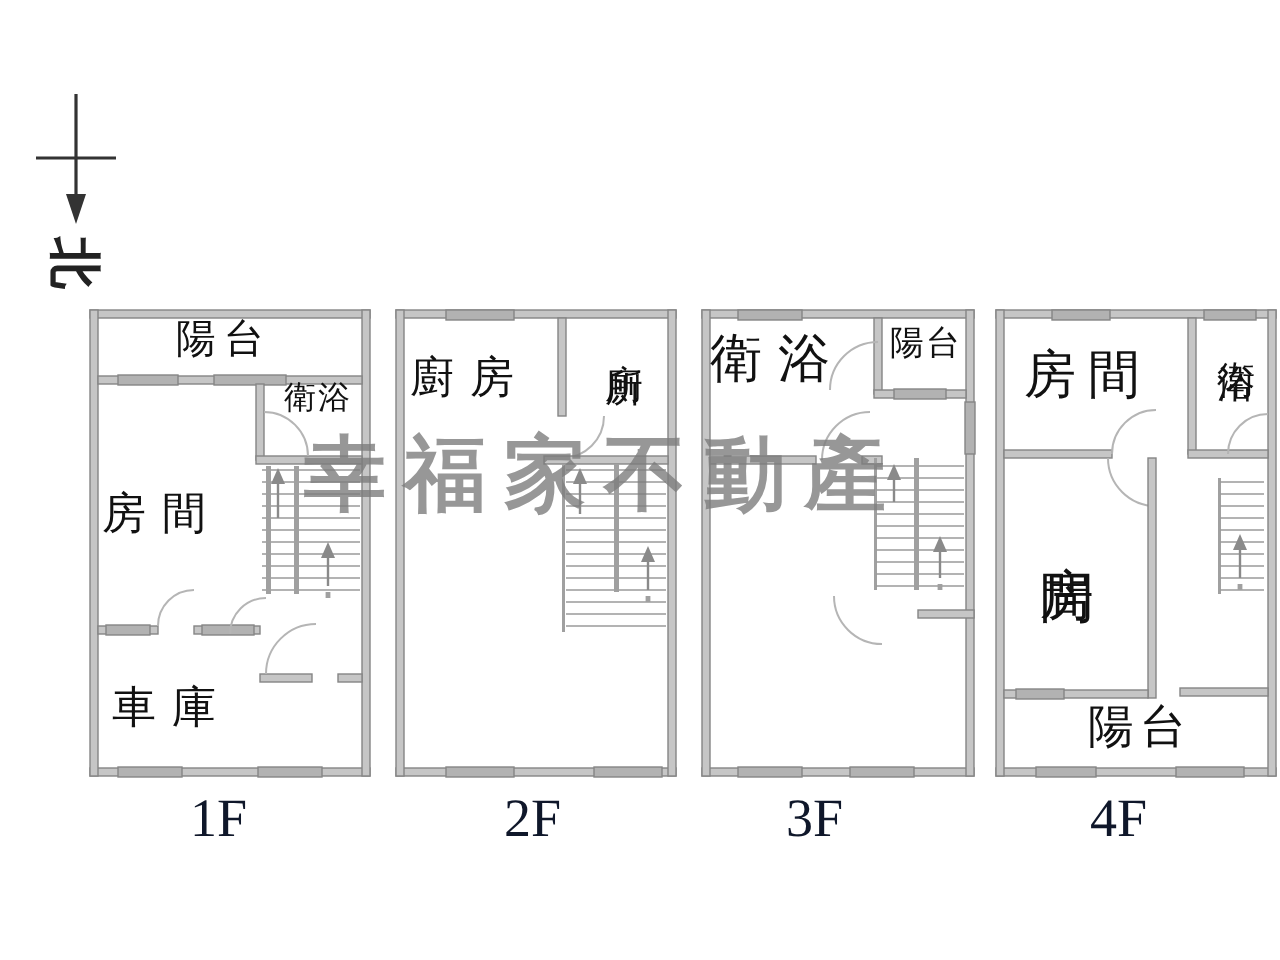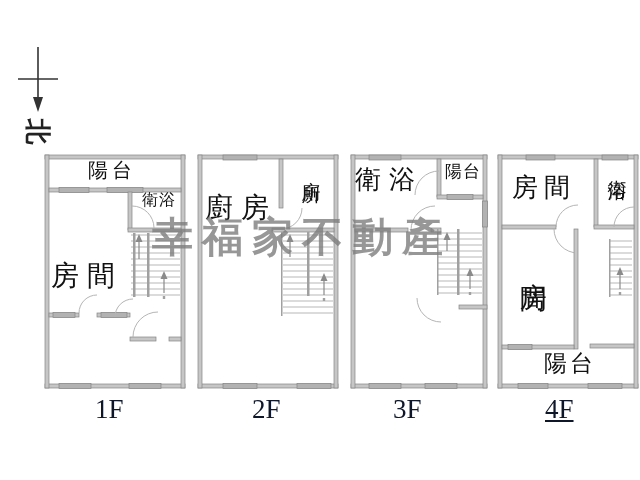--- a/index.html
+++ b/index.html
@@ -8,21 +8,21 @@
   svg.plan{position:absolute;z-index:1;overflow:visible;}
   .wall{fill:#c6c6c6;stroke:#858585;stroke-width:0.7;}
   .win{fill:#b2b2b2;stroke:#858585;stroke-width:0.7;}
   .arc{fill:none;stroke:#b5b5b5;stroke-width:1;}
   .steps line{stroke:#9a9a9a;stroke-width:0.7;}
   .rail{fill:#a0a0a0;}
   .arrow{stroke:#8a8a8a;stroke-width:1.2;fill:none;}
   .ah{fill:#8a8a8a;}
   .label{position:absolute;color:#111;white-space:nowrap;z-index:4;line-height:1.05;}
   .vtext{writing-mode:vertical-rl;text-orientation:upright;}
-  .big{letter-spacing:8px;font-size:28px;margin-top:16px;}
+  .big{letter-spacing:8px;font-size:22px;}
   .floor-label{position:absolute;font-size:27px;color:#0f172a;z-index:4;}
   #watermark{position:absolute;left:152px;top:210px;font-size:41px;font-weight:bold;
              letter-spacing:9px;color:rgba(125,125,125,0.8);z-index:5;
              font-family:"Liberation Sans","DejaVu Sans",sans-serif;}
   #north-char{position:absolute;left:24px;top:114px;font-size:26px;font-weight:bold;color:#222;
               transform:rotate(90deg);z-index:4;}
 </style>
 </head>
 <body>
 
@@ -76,20 +76,21 @@
     <rect class="wall" x="85" y="182" width="26" height="4"></rect>
     <rect class="wall" x="124" y="182" width="12" height="4"></rect>
     <path class="arc" d="M 88 182 A 25 25 0 0 1 113 157"></path>
     <path class="arc" d="M 70 162 A 18 18 0 0 1 88 144"></path>
     <rect class="win" x="14" y="228.5" width="32" height="5"></rect>
     <rect class="win" x="84" y="228.5" width="32" height="5"></rect>
   </svg>
   <div class="label" style="left:88px;top:160px;font-size:20px;letter-spacing:4px;">陽台</div>
   <div class="label" style="left:142px;top:192px;font-size:16px;letter-spacing:1px;">衛浴</div>
   <div class="label big" style="left:51px;top:245px;">房間</div>
+  <div class="label big" style="left:56px;top:342px;">車庫</div>
   <div class="floor-label" style="left:95px;top:394px;">1F</div>
 
   <svg class="plan" style="left:198px;top:155px;" width="140" height="233" viewBox="0 0 140 233">
     <rect class="wall" x="0" y="0" width="140" height="4"></rect>
     <rect class="wall" x="0" y="229" width="140" height="4"></rect>
     <rect class="wall" x="0" y="0" width="4" height="233"></rect>
     <rect class="wall" x="136" y="0" width="4" height="233"></rect>
     <rect class="win" x="25" y="0" width="34" height="5"></rect>
     <rect class="wall" x="81" y="4" width="4" height="49"></rect>
     <path class="arc" d="M 83 74 A 21 21 0 0 0 104 53"></path>
@@ -200,15 +201,15 @@
     <rect class="wall" x="4" y="190" width="72" height="4"></rect>
     <rect class="win" x="10" y="189.5" width="24" height="5"></rect>
     <rect class="wall" x="92" y="189" width="44" height="4"></rect>
     <rect class="win" x="20" y="228.5" width="30" height="5"></rect>
     <rect class="win" x="90" y="228.5" width="34" height="5"></rect>
   </svg>
   <div class="label" style="left:512px;top:174px;font-size:26px;letter-spacing:6px;">房間</div>
   <div class="label vtext" style="left:607px;top:165px;font-size:19px;letter-spacing:2px;">衛浴</div>
   <div class="label vtext" style="left:519px;top:261px;font-size:27px;letter-spacing:4px;">房間</div>
   <div class="label" style="left:544px;top:352px;font-size:23px;letter-spacing:3px;">陽台</div>
-  <div class="floor-label" style="left:545px;top:394px;text-decoration:underline;">4F</div>
+  <div class="floor-label" style="left:545px;top:394px;">4F</div>
 
 </div>
 
 </body></html>

